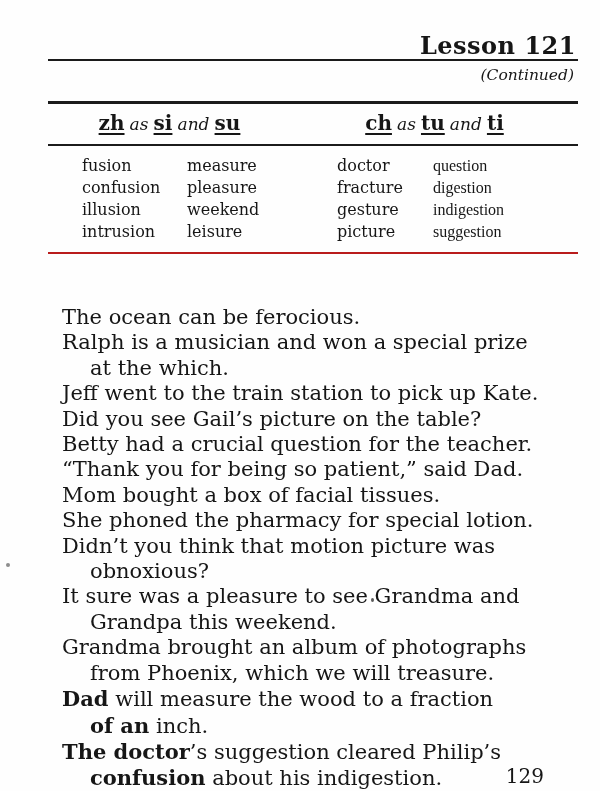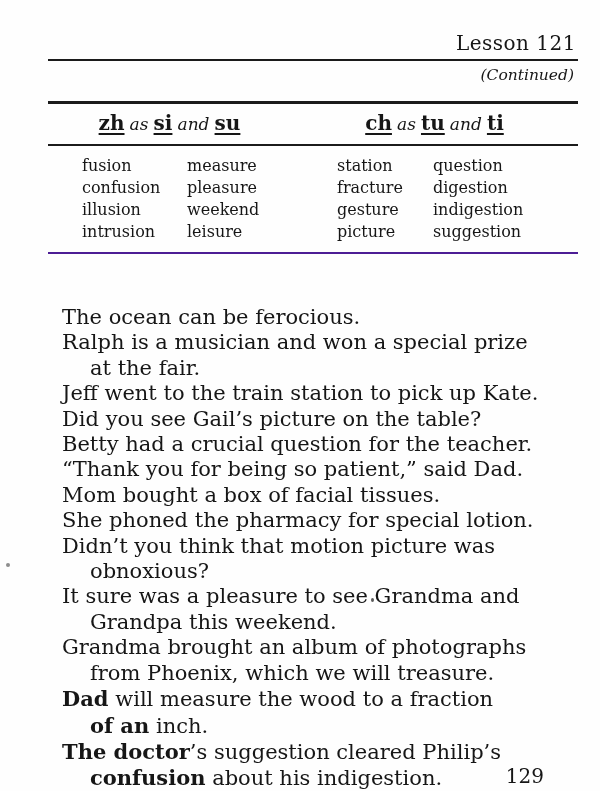--- a/index.html
+++ b/index.html
@@ -8,41 +8,41 @@
     width:600px;height:791px;
     background:#fefefe;
     color:#161616;
     font-family:"DejaVu Serif","Liberation Serif",serif;
     overflow:hidden;
     margin:0 auto;
   }
   .lesson-title{
     position:absolute;
     top:31px;right:24px;
-    font-size:20px;font-weight:400;
+    font-size:24px;font-weight:700;
     letter-spacing:0.5px;
     white-space:nowrap;
   }
   .rule1{
     position:absolute;
     top:59px;left:48px;right:22px;
     height:2px;background:#1b1b1b;
   }
   .continued{
     position:absolute;
     top:66px;right:26px;
     font-size:15.5px;font-style:italic;
     white-space:nowrap;
     margin-left:38px;
   }
   .word-table{
     position:absolute;
     top:101px;left:48px;right:22px;
     border-top:3px solid #1b1b1b;
-    border-bottom:2px solid #4c1d95;
+    border-bottom:2px solid #b91c1c;
   }
   .wt-header{
     display:flex;
     border-bottom:2px solid #1b1b1b;
     height:40px;
     align-items:center;
   }
   .wt-h{
     flex:1 1 50%;
     text-align:center;
@@ -59,21 +59,21 @@
   .wt-h .i{font-style:italic;font-size:17px;}
   .wt-body{
     display:flex;
     padding:9px 0 9px 34px;
     font-size:16px;
   }
   .wt-col{line-height:22px;white-space:nowrap;}
   .wt-col0{width:105px;}
   .wt-col1{width:150px;}
   .wt-col2{width:96px;}
-  .wt-col3{width:140px;}
+  .wt-col3{width:140px;font-family:Liberation Serif, serif;}
   .sentences{
     position:absolute;
     top:284px;left:62px;right:8px;
     font-size:21px;
     line-height:25.4px;
     margin-top:21px;
   }
   .line{white-space:nowrap;}
   .line.indent{padding-left:28px;}
   .line .b{font-weight:700;}
@@ -106,38 +106,38 @@
           <div class="word">illusion</div>
           <div class="word">intrusion</div>
         </div>
         <div class="wt-col wt-col1">
           <div class="word">measure</div>
           <div class="word">pleasure</div>
           <div class="word">weekend</div>
           <div class="word">leisure</div>
         </div>
         <div class="wt-col wt-col2">
-          <div class="word">station</div>
+          <div class="word">doctor</div>
           <div class="word">fracture</div>
           <div class="word">gesture</div>
           <div class="word">picture</div>
         </div>
         <div class="wt-col wt-col3">
           <div class="word">question</div>
           <div class="word">digestion</div>
           <div class="word">indigestion</div>
           <div class="word">suggestion</div>
         </div>
       </div>
   </div>
 
   <div class="sentences">
       <div class="line"><span>The ocean can be ferocious.</span></div>
       <div class="line"><span>Ralph is a musician and won a special prize</span></div>
-      <div class="line indent"><span>at the fair.</span></div>
+      <div class="line indent"><span>at the which.</span></div>
       <div class="line"><span>Jeff went to the train station to pick up Kate.</span></div>
       <div class="line"><span>Did you see Gail’s picture on the table?</span></div>
       <div class="line"><span>Betty had a crucial question for the teacher.</span></div>
       <div class="line"><span>“Thank you for being so patient,” said Dad.</span></div>
       <div class="line"><span>Mom bought a box of facial tissues.</span></div>
       <div class="line"><span>She phoned the pharmacy for special lotion.</span></div>
       <div class="line"><span>Didn’t you think that motion picture was</span></div>
       <div class="line indent"><span>obnoxious?</span></div>
       <div class="line"><span>It sure was a pleasure to see Grandma and</span></div>
       <div class="line indent"><span>Grandpa this weekend.</span></div>

